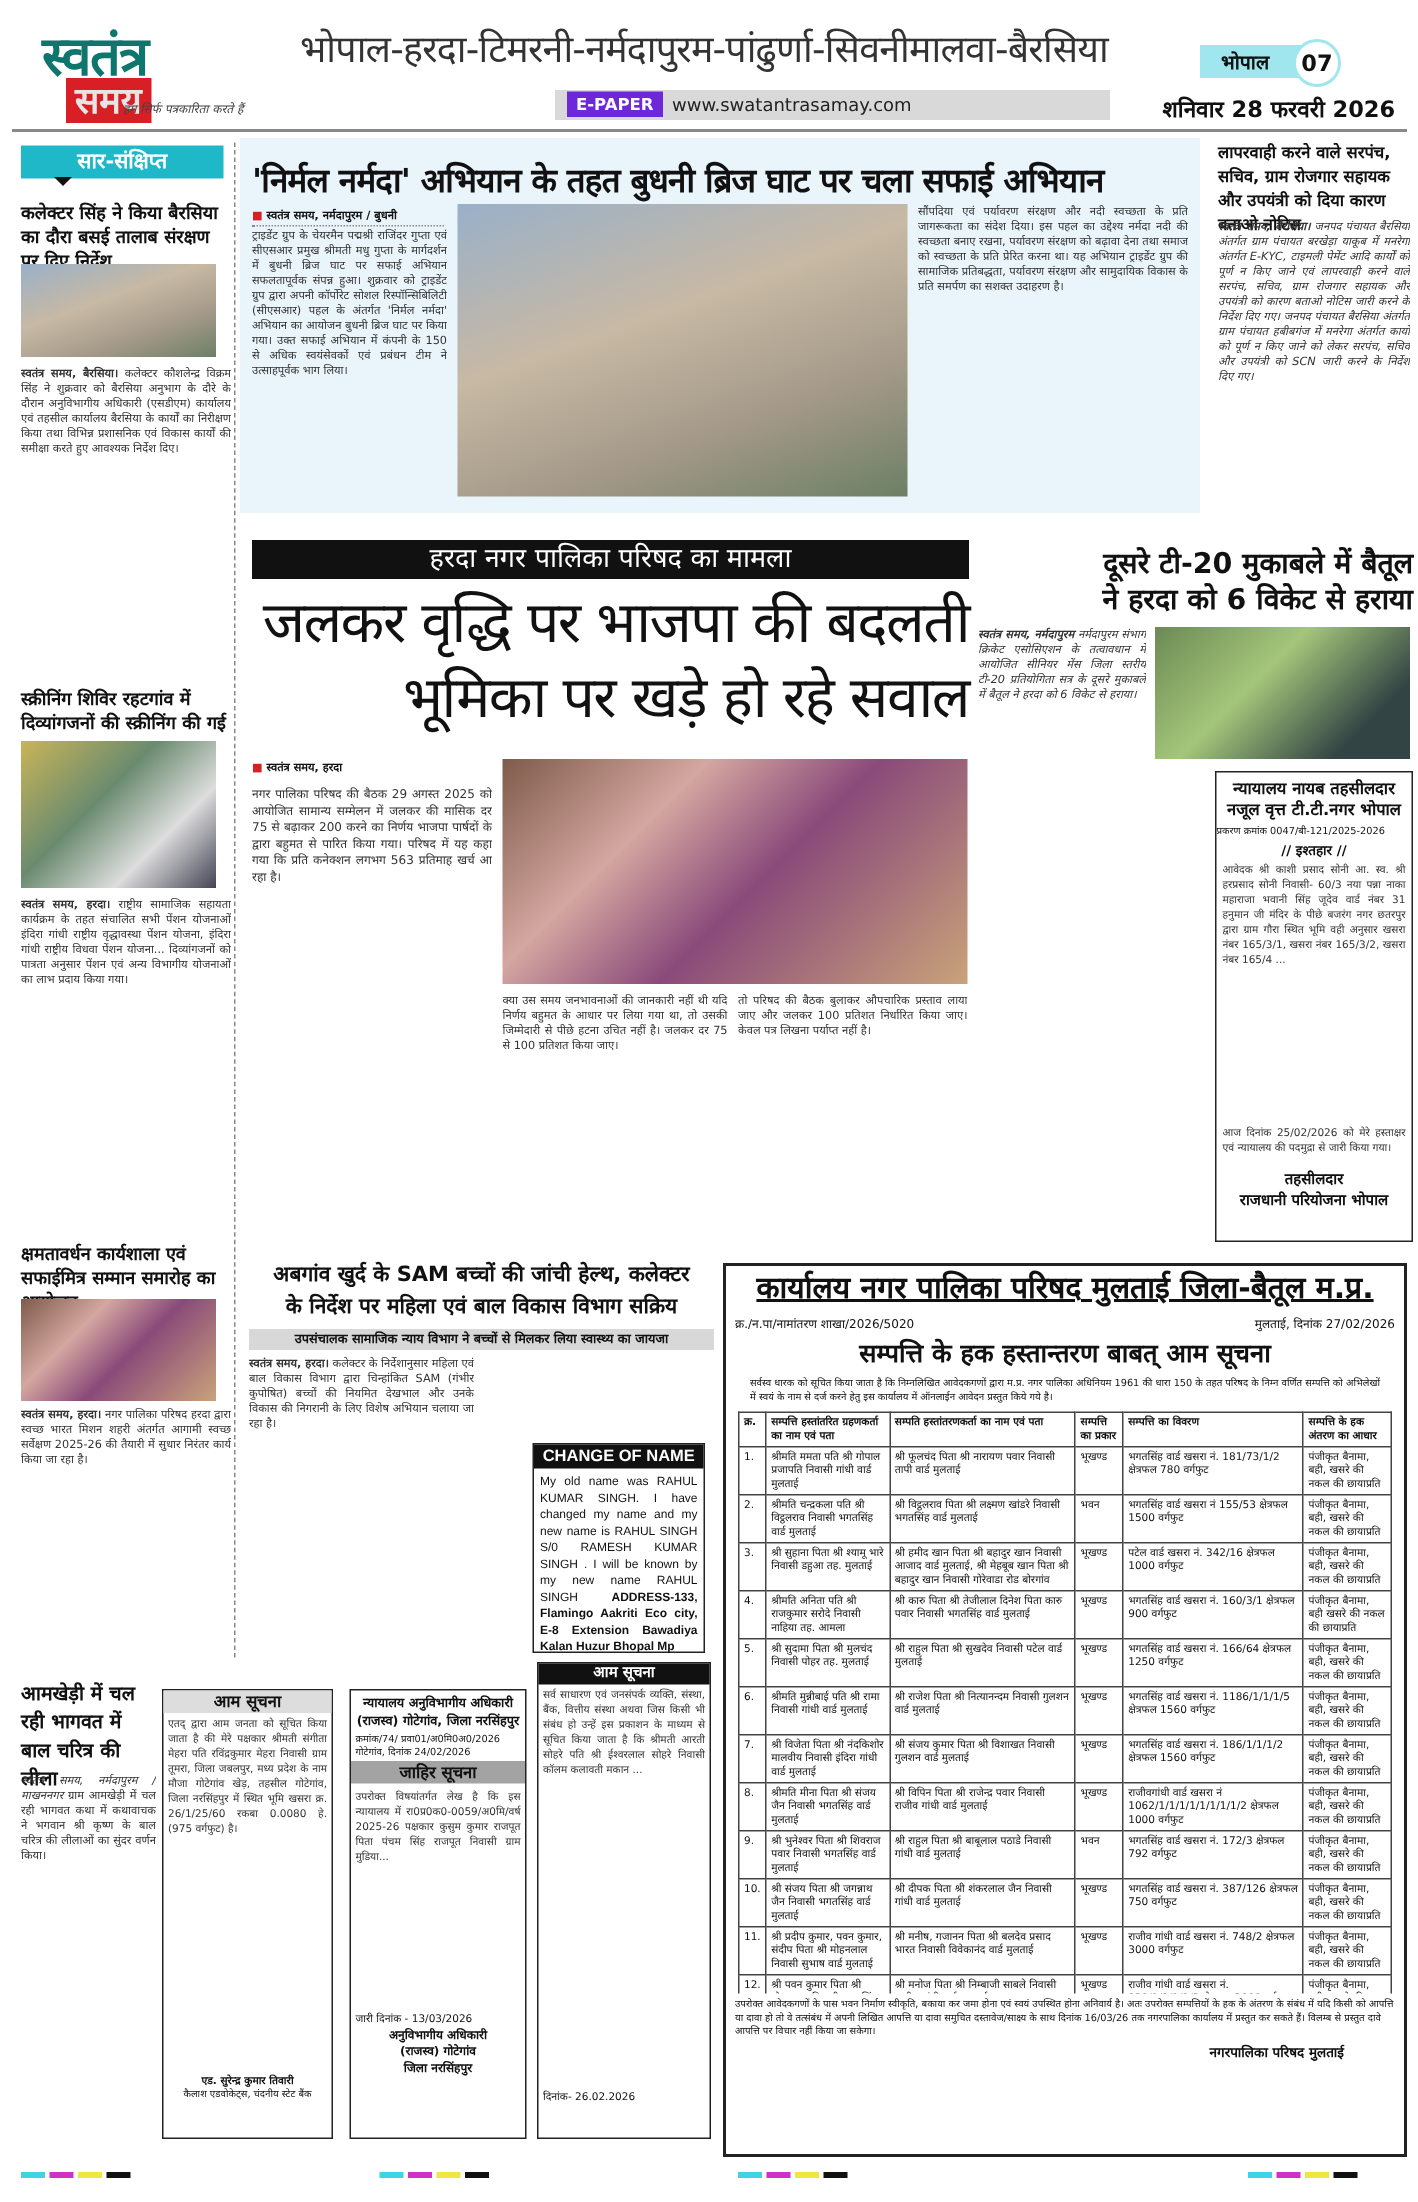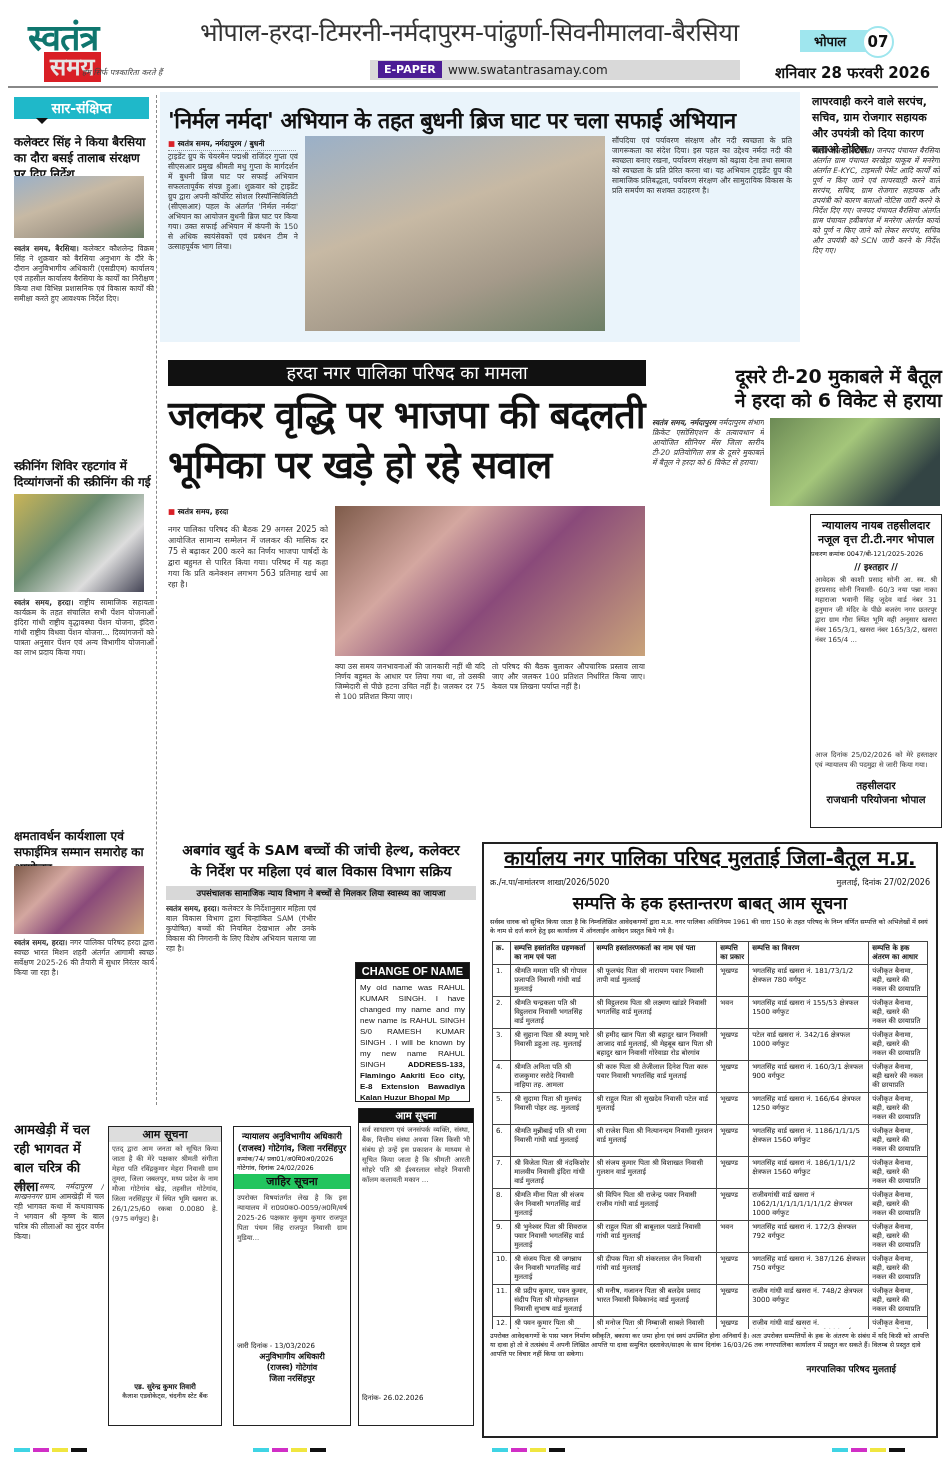--- a/index.html
+++ b/index.html
@@ -3,37 +3,37 @@
 <meta charset="utf-8">
 <style>
 *{box-sizing:border-box;margin:0;padding:0}
 body{width:945px;height:1468px;background:#fff;font-family:"DejaVu Sans",sans-serif;color:#111;position:relative;overflow:hidden}
 .abs{position:absolute}
 .hdr-logo1{left:28px;top:12px;font-family:"DejaVu Serif",serif;font-weight:bold;font-size:36px;color:#0f766e;letter-spacing:-1px}
 .hdr-logo2{left:44px;top:52px;background:#d91f26;color:#e5e5e5;font-weight:bold;font-size:24px;padding:0 6px;line-height:30px}
 .hdr-title{left:200px;top:14px;font-size:25px;color:#333;letter-spacing:-0.5px}
 .hdr-tag{left:82px;top:66px;font-size:8px;color:#444;font-style:italic}
 .hdr-bar{left:370px;top:60px;width:370px;height:20px;background:#d9d9d9}
-.hdr-epaper{left:378px;top:61px;background:#4c1d95;color:#fff;font-size:11px;font-weight:bold;padding:2px 6px}
+.hdr-epaper{left:378px;top:61px;background:#6d28d9;color:#fff;font-size:11px;font-weight:bold;padding:2px 6px}
 .hdr-url{left:448px;top:63px;font-size:12px;color:#222}
 .hdr-city{left:800px;top:30px;background:#9fe6ee;padding:2px 30px 2px 14px;font-weight:bold;font-size:13px}
 .hdr-page{left:862px;top:26px;width:32px;height:32px;border-radius:50%;background:#fff;border:2px solid #9fe6ee;text-align:center;line-height:28px;font-weight:bold;font-size:15px}
 .hdr-date{left:775px;top:62px;font-size:15px;font-weight:bold}
 .hr{left:8px;top:86px;width:930px;height:2px;background:#888}
 .col-div{width:1px;border-left:1px dashed #888}
 .sar{left:14px;top:97px;width:135px;height:22px;background:#1fb8c9;color:#fff;text-align:center;font-weight:bold;font-size:14px;line-height:22px}
 .h-small{font-weight:bold;font-size:12px;line-height:16px}
 .body-text{font-size:7.5px;line-height:10px;color:#333;text-align:justify}
 .img2{background:linear-gradient(135deg,#c9b458,#6a8b6f 40%,#ddd 70%,#445)}
 .img3{background:linear-gradient(160deg,#9ab0c8,#c7b9a4 40%,#a59a8a 70%,#6d7f66)}
 .img4{background:linear-gradient(135deg,#7e5b4a,#d4a7a0 30%,#8a4a7a 55%,#c9a37a)}
 .img5{background:linear-gradient(135deg,#6c8a55,#a4c67a 40%,#344 80%)}
 .lead-h{font-size:22px;font-weight:bold;letter-spacing:-0.5px}
 .black-bar{background:#111;color:#fff;text-align:center}
-.big-h{font-weight:bold;font-size:38px;line-height:46px;text-align:left;letter-spacing:-1px}
+.big-h{font-weight:normal;font-size:38px;line-height:46px;text-align:right;letter-spacing:-1px}
 .sport-h{font-size:19px;font-weight:bold;text-align:right;line-height:24px}
 .box{border:1.5px solid #222}
 .notice-h{font-weight:bold;text-align:center}
 table.prop{border-collapse:collapse;width:100%;font-size:7px}
 table.prop th,table.prop td{border:1px solid #444;padding:2px 3px;text-align:left;vertical-align:top;line-height:9px}
 table.prop th{font-weight:bold}
 .cmyk{position:absolute;top:1448px;height:4px;width:16px}
 </style>
 </head>
 <body>
@@ -121,42 +121,42 @@
   <div class="body-text" style="padding:2px 3px;height:240px;overflow:hidden;font-size:7px">एतद् द्वारा आम जनता को सूचित किया जाता है की मेरे पक्षकार श्रीमती संगीता मेहरा पति रविंद्रकुमार मेहरा निवासी ग्राम तूमरा, जिला जबलपुर, मध्य प्रदेश के नाम मौजा गोटेगांव खेड़, तहसील गोटेगांव, जिला नरसिंहपुर में स्थित भूमि खसरा क्र. 26/1/25/60 रकबा 0.0080 हे. (975 वर्गफुट) है।</div>
   <div style="font-size:7px;text-align:center;font-weight:bold">एड. सुरेन्द्र कुमार तिवारी</div>
   <div style="font-size:6.5px;text-align:center">कैलाश एडवोकेट्स, चंदनीय स्टेट बैंक</div>
 </div>
 
 <div class="abs box" style="left:233px;top:1126px;width:118px;height:300px">
   <div class="notice-h" style="font-size:8.5px;line-height:12px;margin-top:3px">न्यायालय अनुविभागीय अधिकारी</div>
   <div class="notice-h" style="font-size:8.5px;line-height:12px">(राजस्व) गोटेगांव, जिला नरसिंहपुर</div>
   <div style="font-size:6.5px;padding:0 3px">क्रमांक/74/ प्रवा01/अ0मि0अ0/2026</div>
   <div style="font-size:6.5px;padding:0 3px">गोटेगांव, दिनांक 24/02/2026</div>
-  <div class="notice-h" style="background:#22c55e;font-size:11px;line-height:15px;margin:2px 0">जाहिर सूचना</div>
+  <div class="notice-h" style="background:#a3a3a3;font-size:11px;line-height:15px;margin:2px 0">जाहिर सूचना</div>
   <div class="body-text" style="padding:2px 3px;height:150px;overflow:hidden;font-size:7px">उपरोक्त विषयांतर्गत लेख है कि इस न्यायालय में रा0प्र0क0-0059/अ0मि/वर्ष 2025-26 पक्षकार कुसुम कुमार राजपूत पिता पंचम सिंह राजपूत निवासी ग्राम मुडिया...</div>
   <div style="font-size:7px;padding:0 3px">जारी दिनांक - 13/03/2026</div>
   <div class="notice-h" style="font-size:8px">अनुविभागीय अधिकारी</div>
   <div class="notice-h" style="font-size:8px">(राजस्व) गोटेगांव</div>
   <div class="notice-h" style="font-size:8px">जिला नरसिंहपुर</div>
 </div>
 
 <div class="abs box" style="left:358px;top:1108px;width:116px;height:318px">
   <div class="black-bar notice-h" style="font-size:10px;line-height:14px">आम सूचना</div>
   <div class="body-text" style="padding:2px 3px;height:270px;overflow:hidden;font-size:7px">सर्व साधारण एवं जनसंपर्क व्यक्ति, संस्था, बैंक, वित्तीय संस्था अथवा जिस किसी भी संबंध हो उन्हें इस प्रकाशन के माध्यम से सूचित किया जाता है कि श्रीमती आरती सोहरे पति श्री ईश्वरलाल सोहरे निवासी कॉलम कलावती मकान ...</div>
   <div style="font-size:7px;padding:0 3px">दिनांक- 26.02.2026</div>
 </div>
 
 <div class="abs box" style="left:482px;top:842px;width:456px;height:596px;border-width:2px">
   <div class="notice-h" style="font-size:20px;line-height:28px;text-decoration:underline">कार्यालय नगर पालिका परिषद मुलताई जिला-बैतूल म.प्र.</div>
   <div style="display:flex;justify-content:space-between;font-size:8px;padding:4px 6px">
     <span>क्र./न.पा/नामांतरण शाखा/2026/5020</span>
     <span>मुलताई, दिनांक 27/02/2026</span>
   </div>
   <div class="notice-h" style="font-size:17px;line-height:24px;">सम्पत्ति के हक हस्तान्तरण बाबत् आम सूचना</div>
-  <div style="font-size:6.5px;line-height:9px;padding:3px 6px">सर्वस्व धारक को सूचित किया जाता है कि निम्नलिखित आवेदकगणों द्वारा म.प्र. नगर पालिका अधिनियम 1961 की धारा 150 के तहत परिषद के निम्न वर्णित सम्पत्ति को अभिलेखों में स्वयं के नाम से दर्ज करने हेतु इस कार्यालय में ऑनलाईन आवेदन प्रस्तुत किये गये है।</div>
+  <div style="font-size:6.5px;line-height:9px;padding:3px 16px">सर्वस्व धारक को सूचित किया जाता है कि निम्नलिखित आवेदकगणों द्वारा म.प्र. नगर पालिका अधिनियम 1961 की धारा 150 के तहत परिषद के निम्न वर्णित सम्पत्ति को अभिलेखों में स्वयं के नाम से दर्ज करने हेतु इस कार्यालय में ऑनलाईन आवेदन प्रस्तुत किये गये है।</div>
   <div style="padding:2px 8px;height:390px;overflow:hidden">
     <table class="prop">
       <thead>
           <tr id="prop-head">
             <th>क्र.</th>
             <th>सम्पत्ति हस्तांतरित ग्रहणकर्ता का नाम एवं पता</th>
             <th>सम्पति हस्तांतरणकर्ता का नाम एवं पता</th>
             <th>सम्पत्ति का प्रकार</th>
             <th>सम्पत्ति का विवरण</th>
             <th>सम्पत्ति के हक अंतरण का आधार</th>

